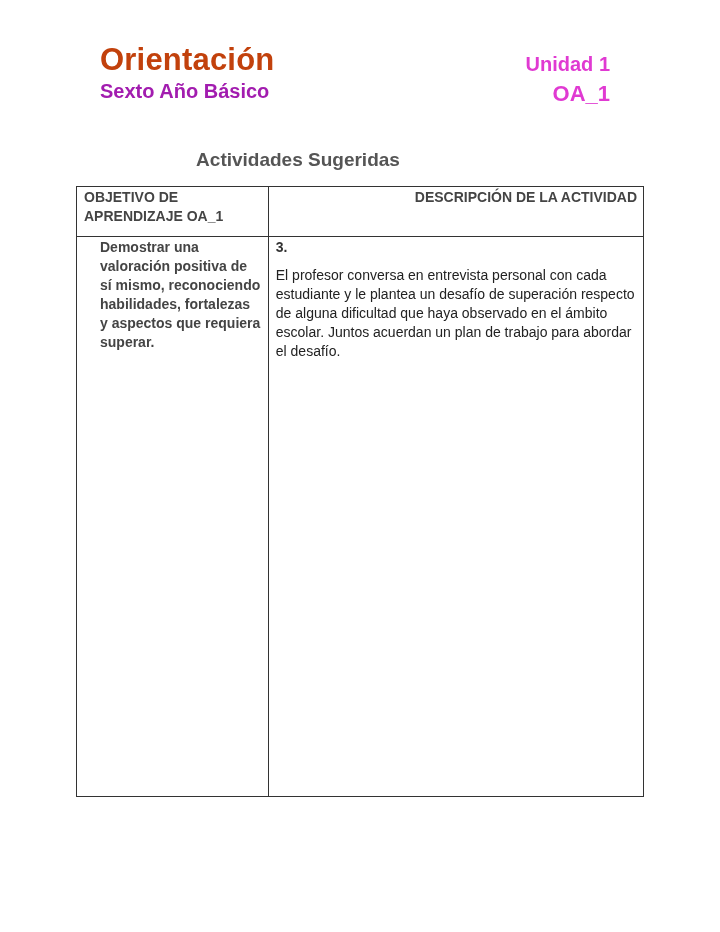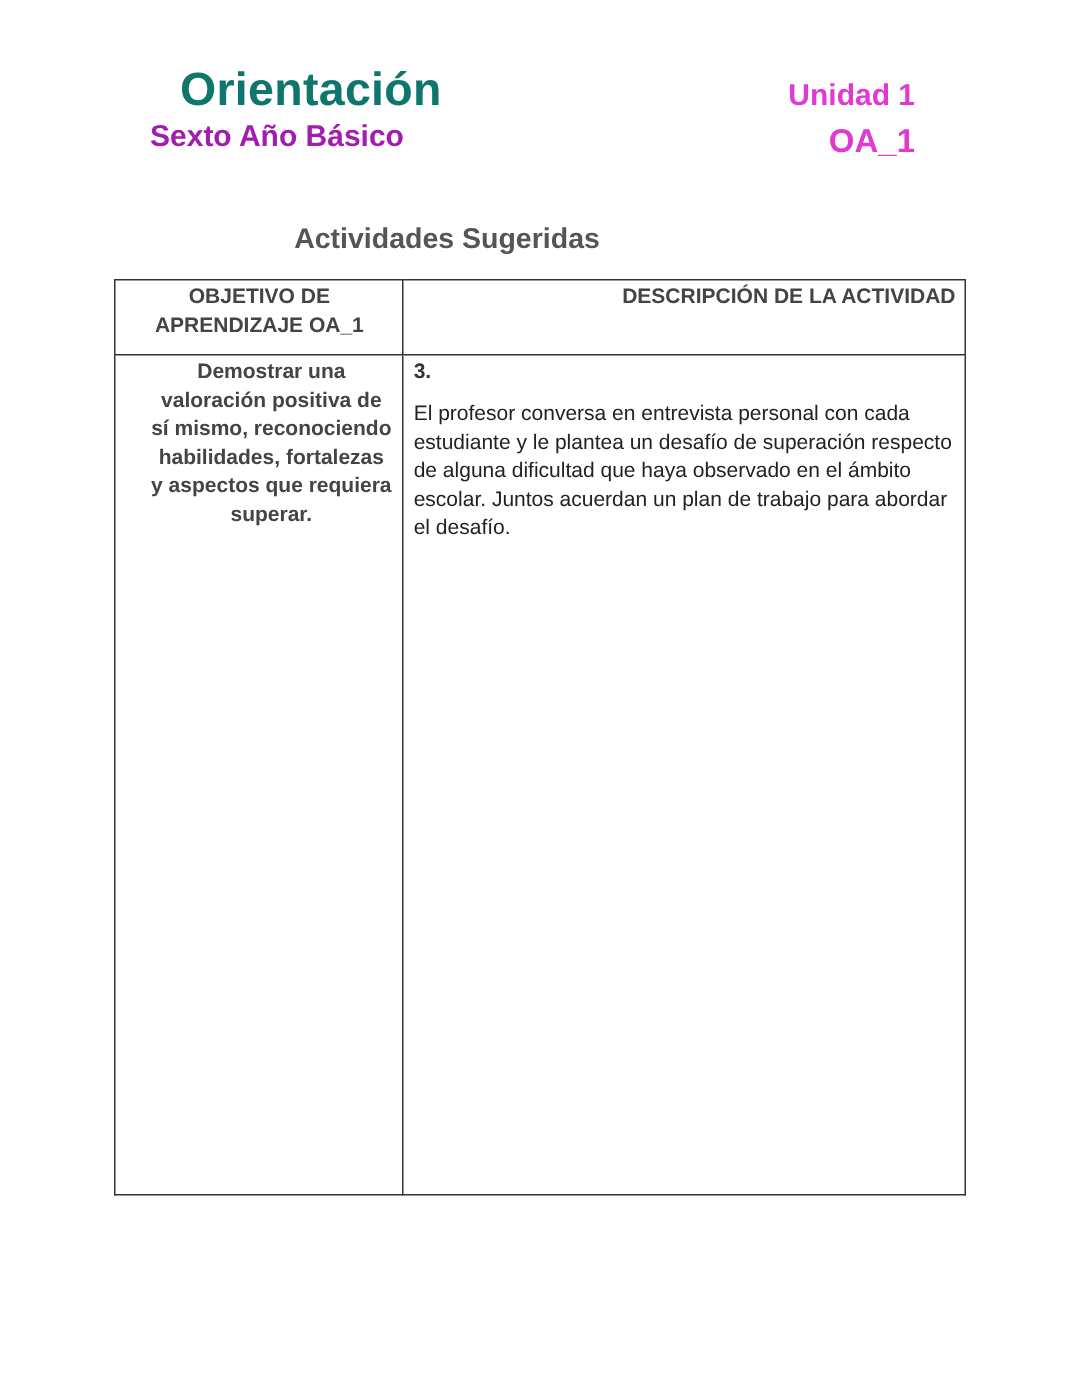--- a/index.html
+++ b/index.html
@@ -2,21 +2,21 @@
 <html><head>
   <meta charset="utf-8">
   <style>
     html, body { margin: 0; padding: 0; background: #ffffff; }
     body {
       width: 720px; height: 932px; position: relative; overflow: hidden;
       font-family: "Liberation Sans", sans-serif; color: #000;
     }
     .title {
       position: absolute; left: 100px; top: 42px;
-      font-size: 31px; font-weight: bold; color: #0f766e; letter-spacing: 0.2px; margin-left: 20px;
+      font-size: 31px; font-weight: bold; color: #c2410c; letter-spacing: 0.2px;
     }
     .subtitle {
       position: absolute; left: 100px; top: 80px;
       font-size: 20px; font-weight: bold; color: #a21caf;
     }
     .unit {
       position: absolute; right: 110px; top: 53px;
       font-size: 20px; font-weight: bold; color: #e03ad2; 
     }
     .oa {
@@ -28,21 +28,21 @@
       font-size: 19px; font-weight: bold; color: #555555;
     }
     table.activities {
       position: absolute; left: 76px; top: 186px;
       width: 568px; border-collapse: collapse;
     }
     table.activities td {
       border: 1.5px solid #333; vertical-align: top;
       font-size: 14px; line-height: 19px; padding: 1px 6px 4px 7px;
     }
-    .col1 { width: 178px; text-align: center; }
+    .col1 { width: 178px; }
     .col2 { width: 362px; }
     .head-row td { height: 44px; font-weight: bold; color: #444; }
     .head-row td.center { text-align: right; }
     .body-row td { height: 554px; }
     .objective { font-weight: bold; color: #444; margin-left: 16px; }
     .num { font-weight: bold; color: #333; }
     .desc { margin-top: 9px; color: #222; }
   </style>
 </head>
 <body>

